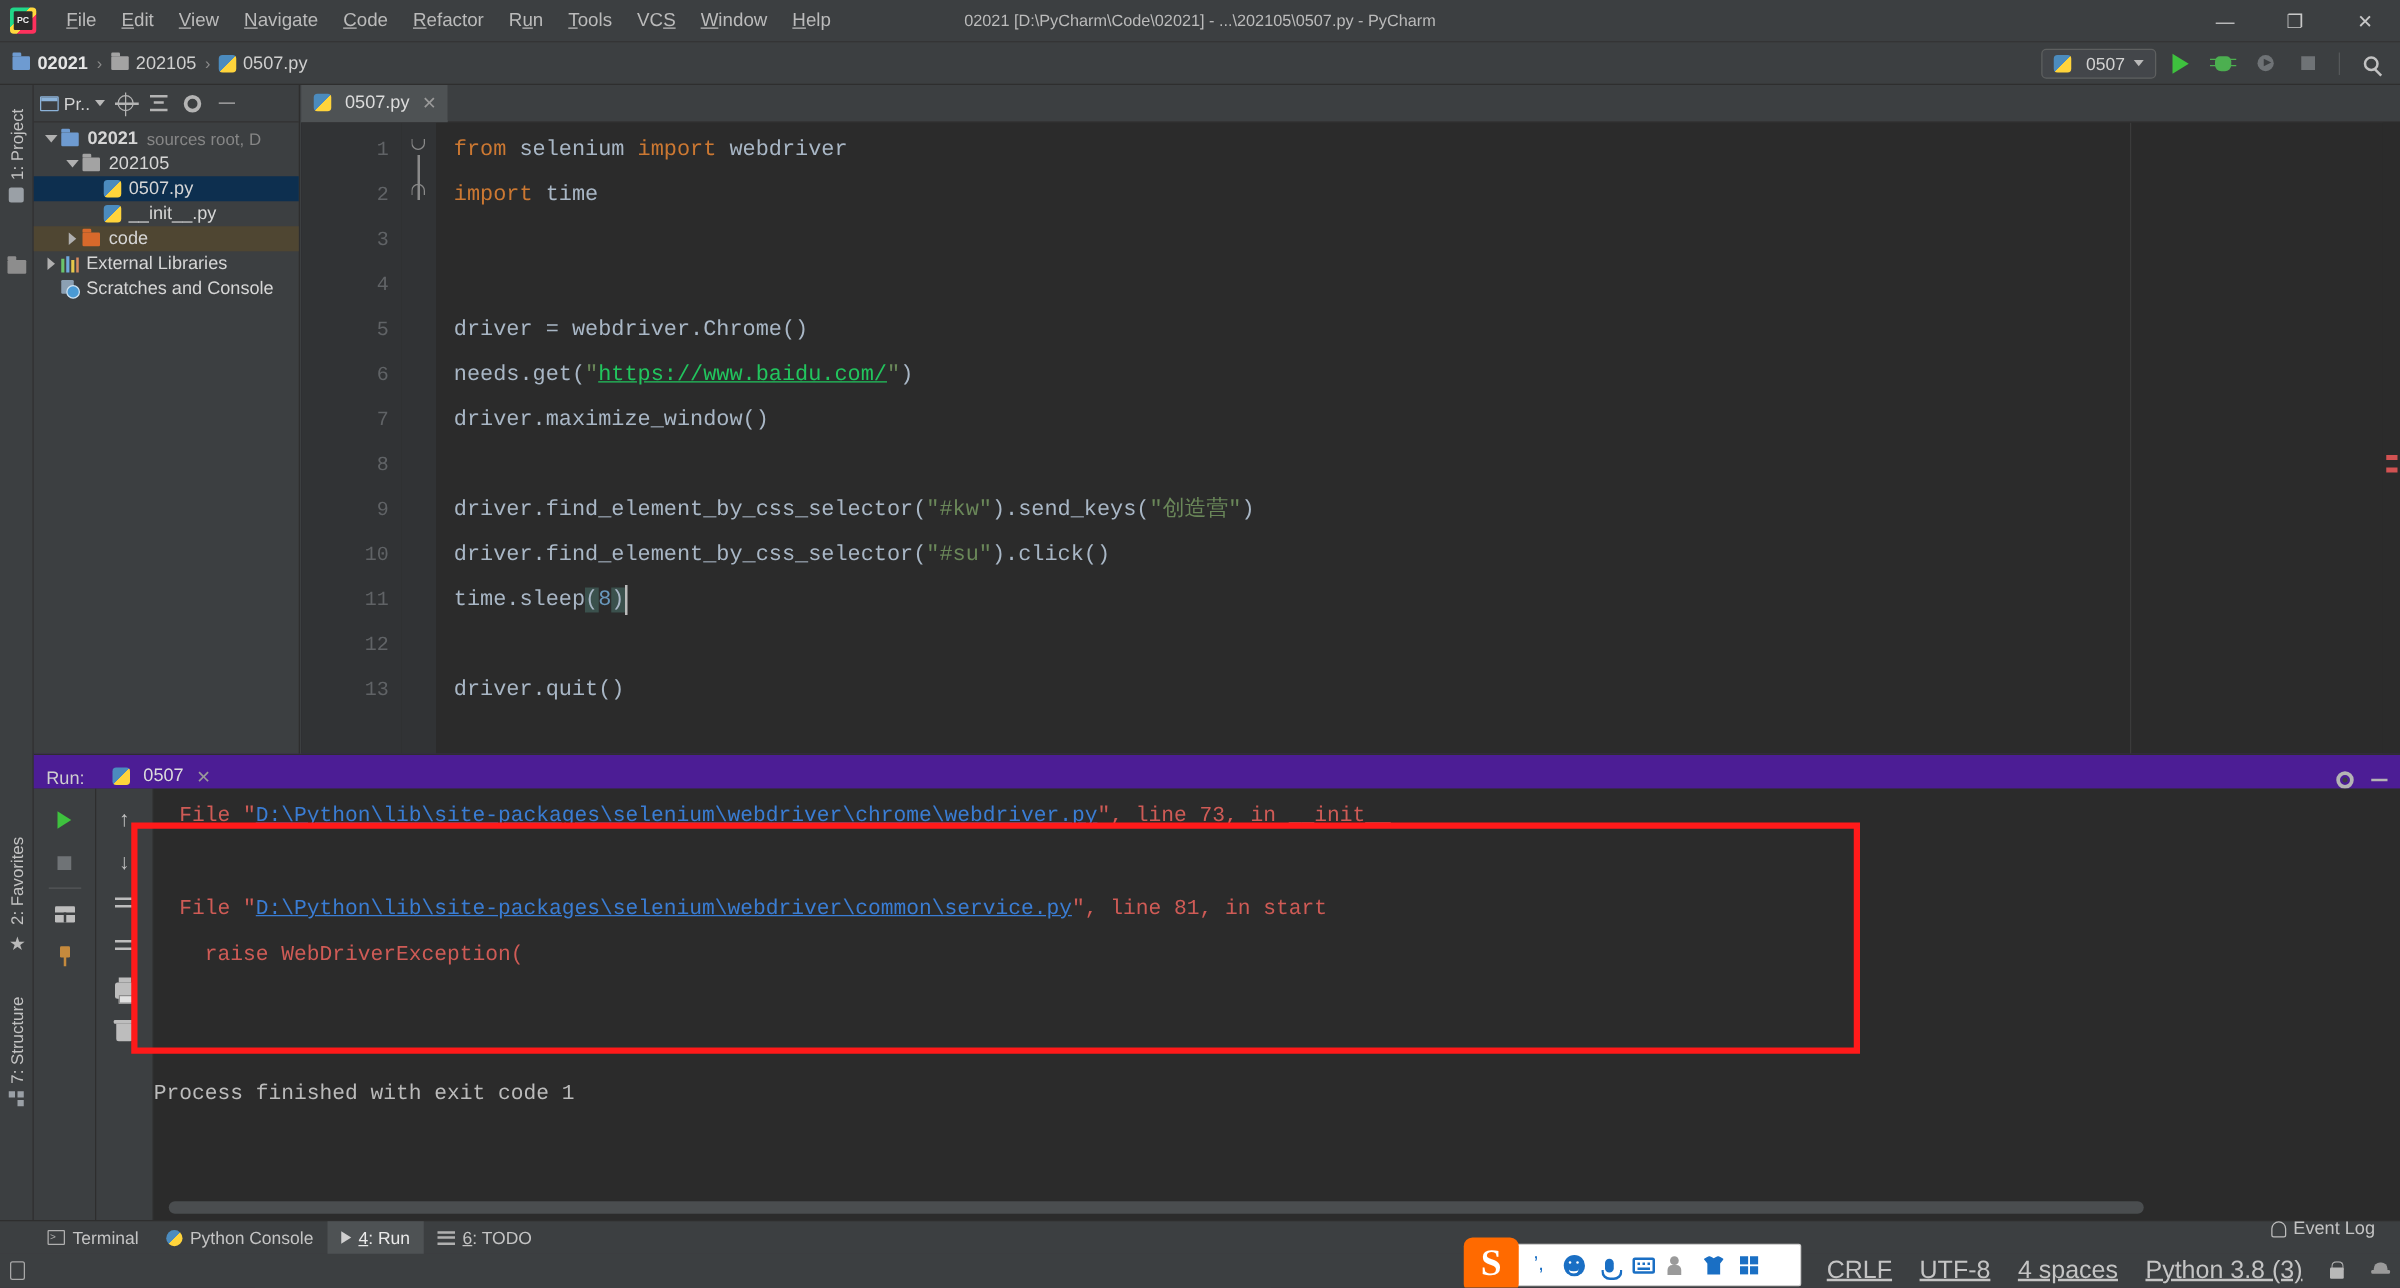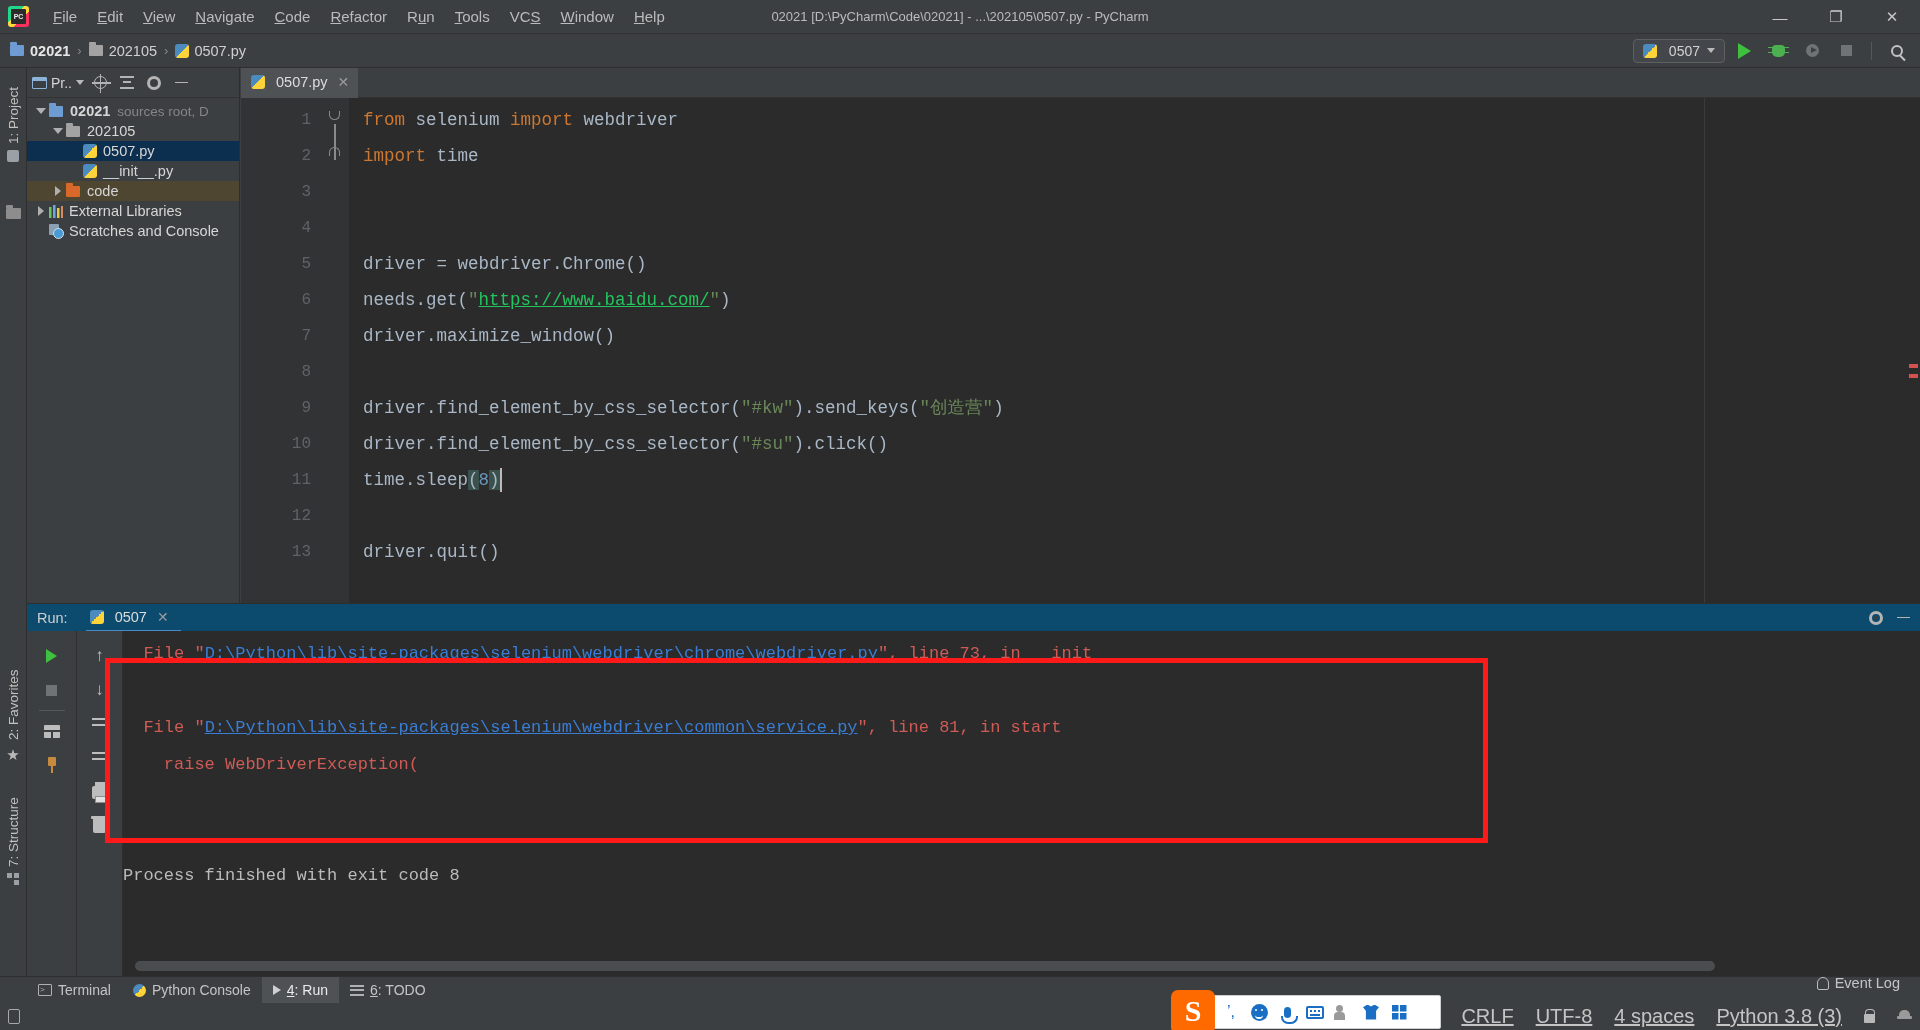--- a/index.html
+++ b/index.html
@@ -223,21 +223,21 @@
   .editor-scroll-h{
     position:absolute; right:0; top:0; width:14px; height:505px; background:#2b2b2b;
   }
   .marker-red{
     position:absolute; right:2px; width:9px; height:4px; background:#d25252;
   }
 
   
   .runhdr{
     position:absolute; left:27px; top:603px; width:1893px; height:28px;
-    background:#0c4a6e; display:flex; align-items:center; border-top:1px solid #2e2e2e;
+    background:#4c1d95; display:flex; align-items:flex-end; border-top:1px solid #2e2e2e;
   }
   .run-lbl{ color:#cfcfcf; font-size:14.5px; margin-left:10px; }
   .run-tab{
     display:inline-flex; align-items:center; gap:6px; margin-left:22px;
     color:#dcdcdc; font-size:14.5px; position:relative; padding-bottom:2px;
   }
   .run-tab::after{
     content:""; position:absolute; left:-4px; right:-12px; bottom:-6px; height:3px; background:#4a88c7;
   }
   .run-right{ position:absolute; right:10px; display:flex; align-items:center; gap:14px; }
@@ -650,21 +650,21 @@
         </div>
       <div class="rt-ic">
           <span class="trash-ic"></span>
         </div>
     </div>
     <div class="console" id="console">
         <div class="cl" style="top: 4px;"><span>  File "</span><span class="lnk">D:\Python\lib\site-packages\selenium\webdriver\chrome\webdriver.py</span><span>", line 73, in __init__</span></div>
         <div class="cl" style="top: 78px;"><span>  File "</span><span class="lnk">D:\Python\lib\site-packages\selenium\webdriver\common\service.py</span><span>", line 81, in start</span></div>
         <div class="cl" style="top: 115px;"><span>    raise WebDriverException(</span></div>
         <div class="cl" style="top: 189px;"><span></span></div>
-        <div class="cl gray" style="top: 226px;"><span>Process finished with exit code 8</span></div>
+        <div class="cl gray" style="top: 226px;"><span>Process finished with exit code 1</span></div>
       </div>
     <div class="conscroll">
       <div class="conscroll-thumb"></div>
     </div>
   </div>
   <div class="redbox"></div>
 
   <div class="bottomstrip">
     <div style="width:27px"></div>
     <div class="bstrip-item">

